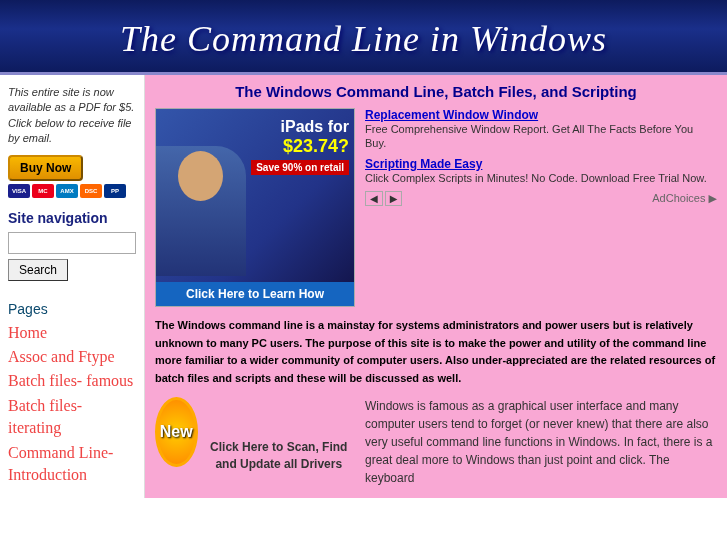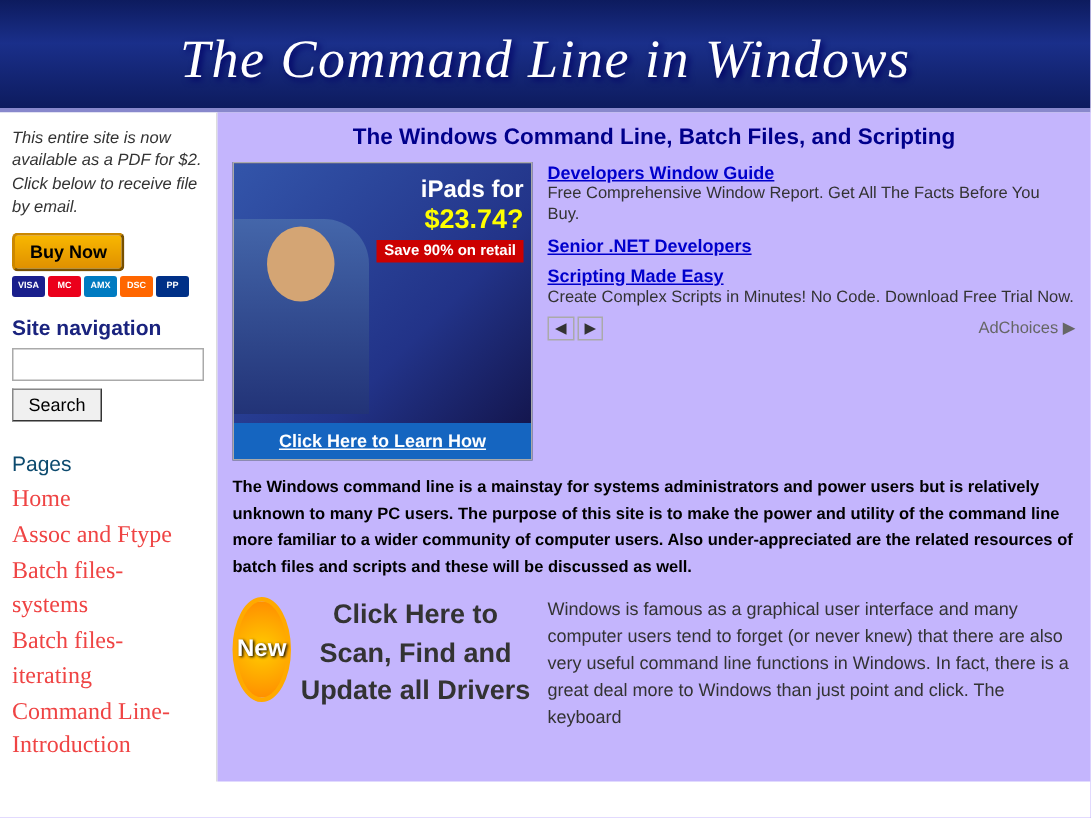--- a/index.html
+++ b/index.html
@@ -132,21 +132,21 @@
       text-decoration: none;
       font-size: 16px;
       line-height: 1.4;
       font-family: Liberation Serif, serif;
     }
 
     
     #main {
       flex: 1;
       padding: 8px 10px;
-      background: #c4b5fd;
+      background: #f9a8d4;
     }
 
     .main-title {
       color: #00008b;
       font-weight: bold;
       font-size: 15px;
       text-align: center;
       margin-bottom: 8px;
     }
 
@@ -225,21 +225,20 @@
       bottom: 0;
       left: 0;
       right: 0;
       background: #1565c0;
       color: #fff;
       font-weight: bold;
       font-size: 12px;
       text-align: center;
       padding: 5px;
       cursor: pointer;
-      text-decoration: underline;
     }
 
     
     .right-ads {
       flex: 1;
     }
     .ad-item {
       margin-bottom: 6px;
     }
     .ad-link {
@@ -305,21 +304,21 @@
       align-items: center;
       justify-content: center;
       font-weight: bold;
       font-size: 16px;
       color: #fff;
       text-shadow: 1px 1px 2px #000;
       margin: 0 auto 5px;
       border: 3px solid #ffaa00;
     }
     .bottom-ad-text {
-      font-size: 18px;
+      font-size: 12px;
       font-weight: bold;
       color: #333;
       text-align: center;
       line-height: 1.4;
     }
 
     .bottom-desc {
       flex: 1;
       font-size: 12px;
       line-height: 1.5;
@@ -330,21 +329,21 @@
 <body>
 
 <div id="header">
   <h1>The Command Line in Windows</h1>
 </div>
 
 <div id="layout">
 
   <div id="sidebar">
 
-    <div class="sidebar-pdf-note">This entire site is now available as a PDF for $2. Click below to receive file by email.</div>
+    <div class="sidebar-pdf-note">This entire site is now available as a PDF for $5. Click below to receive file by email.</div>
 
     <button class="buy-now-btn">Buy Now</button>
 
     <div class="payment-icons">
       <div class="payment-icon pi-visa">VISA</div>
       <div class="payment-icon pi-mc">MC</div>
       <div class="payment-icon pi-amex">AMX</div>
       <div class="payment-icon pi-disc">DSC</div>
       <div class="payment-icon pi-pay">PP</div>
     </div>
@@ -352,21 +351,21 @@
     <div class="sidebar-section-title">Site navigation</div>
 
     <input class="search-box" type="text" style="">
     <button class="search-btn">Search</button>
 
     <div class="pages-title">Pages</div>
 
     <ul class="nav-links">
       <li><a href="#">Home</a></li>
       <li><a href="#">Assoc and Ftype</a></li>
-      <li><a href="#">Batch files- systems</a></li>
+      <li><a href="#">Batch files- famous</a></li>
       <li><a href="#">Batch files- iterating</a></li>
       <li><a href="#">Command Line- Introduction</a></li>
     </ul>
 
   </div>
 
   <div id="main">
 
     <div class="main-title">The Windows Command Line, Batch Files, and Scripting</div>
 
@@ -382,31 +381,30 @@
             <div class="ad-price">$23.74?</div>
             <div class="ad-save-badge">Save 90% on retail</div>
           </div>
           <div class="ad-bottom-btn">Click Here to Learn How</div>
         </div>
       </div>
 
       <div class="right-ads">
 
         <div class="ad-item">
-          <a class="ad-link">Developers Window Guide</a>
+          <a class="ad-link">Replacement Window Window</a>
           <div class="ad-desc">Free Comprehensive Window Report. Get All The Facts Before You Buy.</div>
         </div>
 
         <div class="ad-item">
-          <a class="ad-link">Senior .NET Developers</a>
         </div>
 
         <div class="ad-item">
           <a class="ad-link">Scripting Made Easy</a>
-          <div class="ad-desc">Create Complex Scripts in Minutes! No Code. Download Free Trial Now.</div>
+          <div class="ad-desc">Click Complex Scripts in Minutes! No Code. Download Free Trial Now.</div>
         </div>
 
 
         <div class="adchoices-bar">
           <div class="adchoices-nav">
             <span>◀</span>
             <span>▶</span>
           </div>
           <div>
             <span>AdChoices</span> ▶

